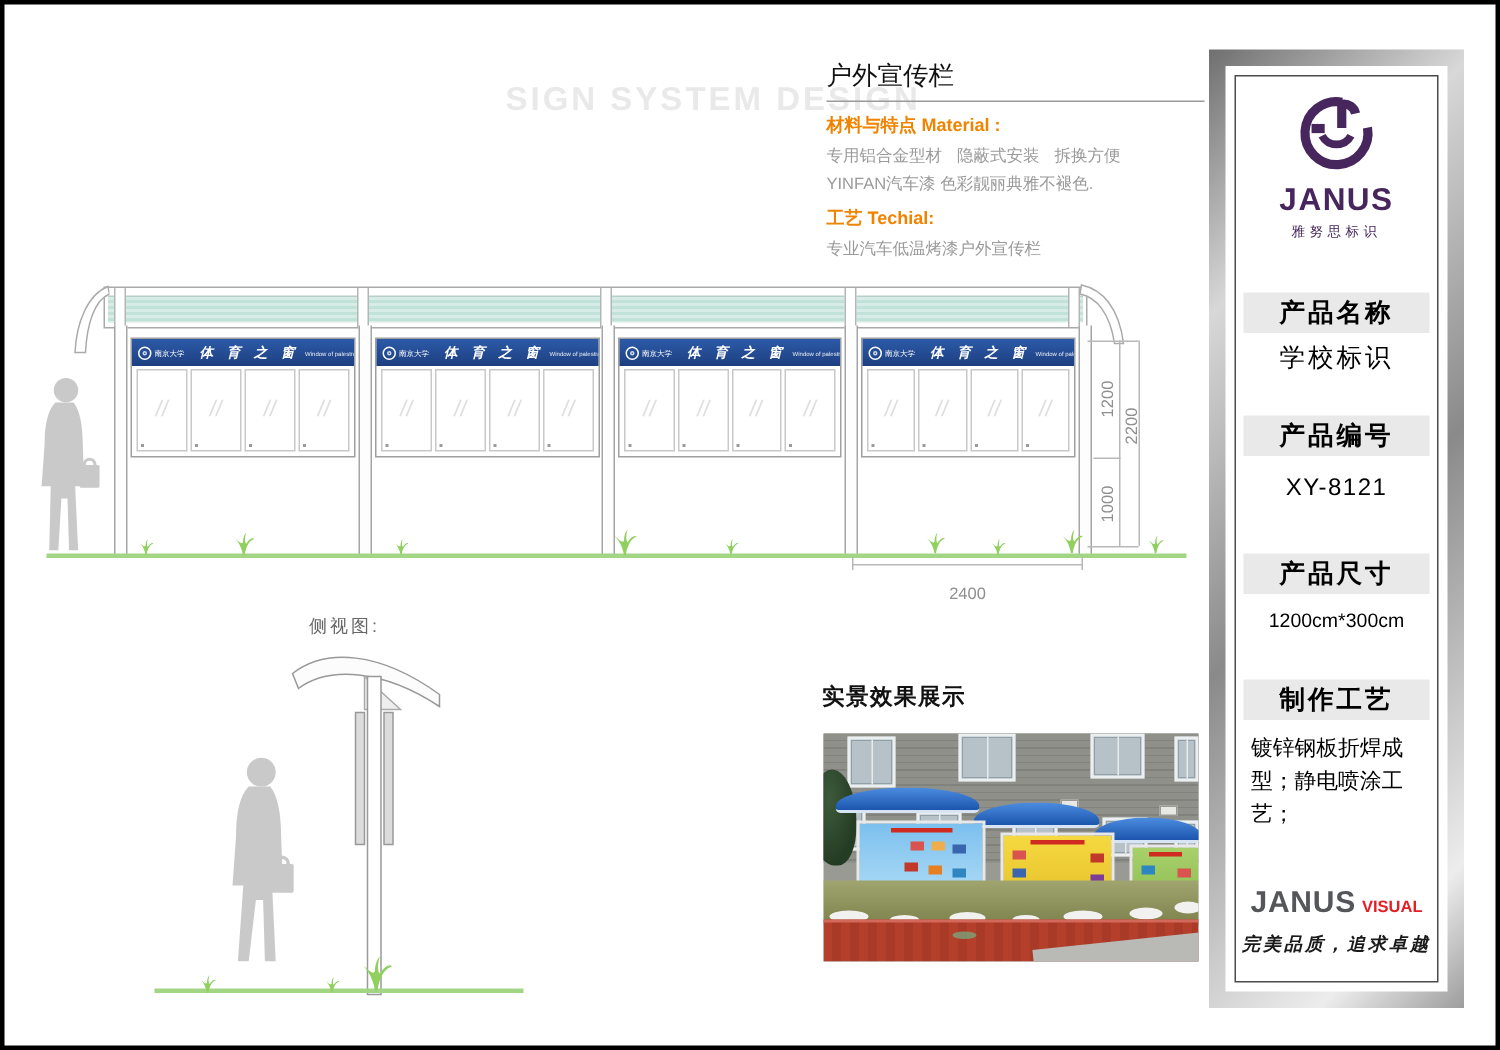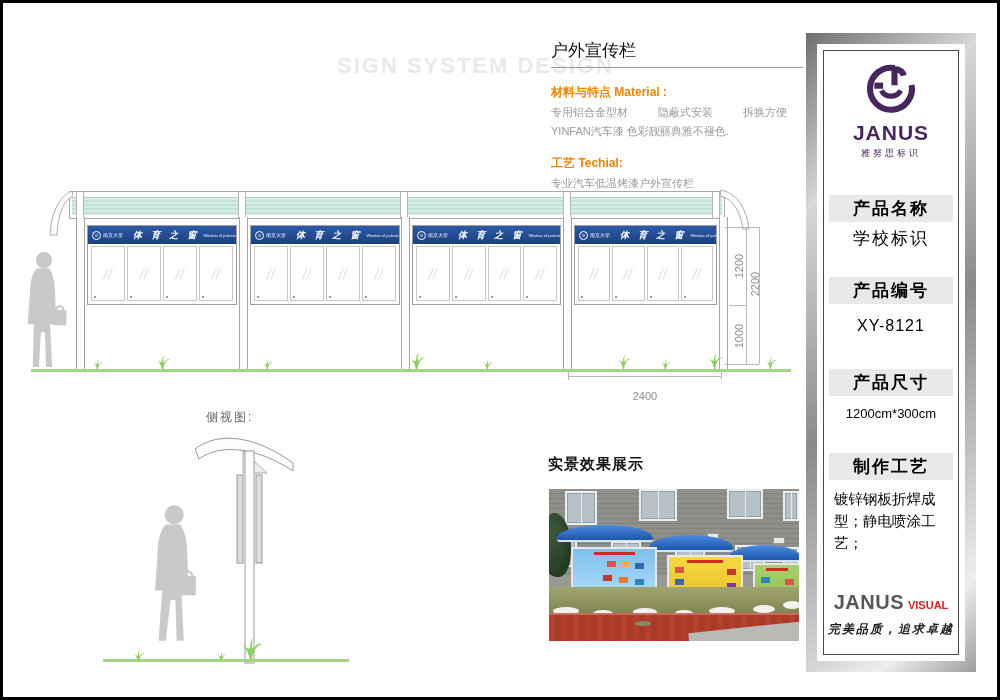--- a/index.html
+++ b/index.html
@@ -8,24 +8,24 @@
           border:3px solid #000; overflow:hidden; }
 
   
   .watermark { position:absolute; left:334px; top:50px; font-size:22px;
     letter-spacing:2px; color:#e9e9e9; font-weight:bold; }
 
   
   .spec { position:absolute; left:548px; top:36px; width:252px; }
   .spec-title { font-size:17px; font-weight:normal; color:#111;
     border-bottom:1px solid #9a9a9a; padding-bottom:5px; }
-  .spec-label { margin-top:16px; font-size:12px; font-weight:bold; color:#f08300; }
+  .spec-label { margin-top:7px; font-size:12px; font-weight:bold; color:#f08300; }
   .spec-line { margin-top:4px; font-size:11px; color:#9a9a9a; display:flex; }
   .spec-line span { display:inline-block; }
-  .gap22 { gap:30px; } .gap30 { }
+  .gap22 { gap:10px; } .gap30 { }
 
   
   .roof-bar { position:absolute; left:66px; top:188px; width:656px; height:28px;
     background:#fff; border:1px solid #aaa; }
   .roof-teal { position:absolute; left:2px; right:2px; top:5px; bottom:3px;
     background:repeating-linear-gradient(180deg,#d7ece6 0 2px,#c0e2d9 2px 4px);
     border-top:1px solid #b6cfc8; }
   .roof-div { position:absolute; top:0; bottom:0; width:8px; background:#fff;
     border-left:1px solid #b5b5b5; border-right:1px solid #b5b5b5; }
   .post { position:absolute; top:214px; width:9px; height:155px; background:#fdfdfd;

